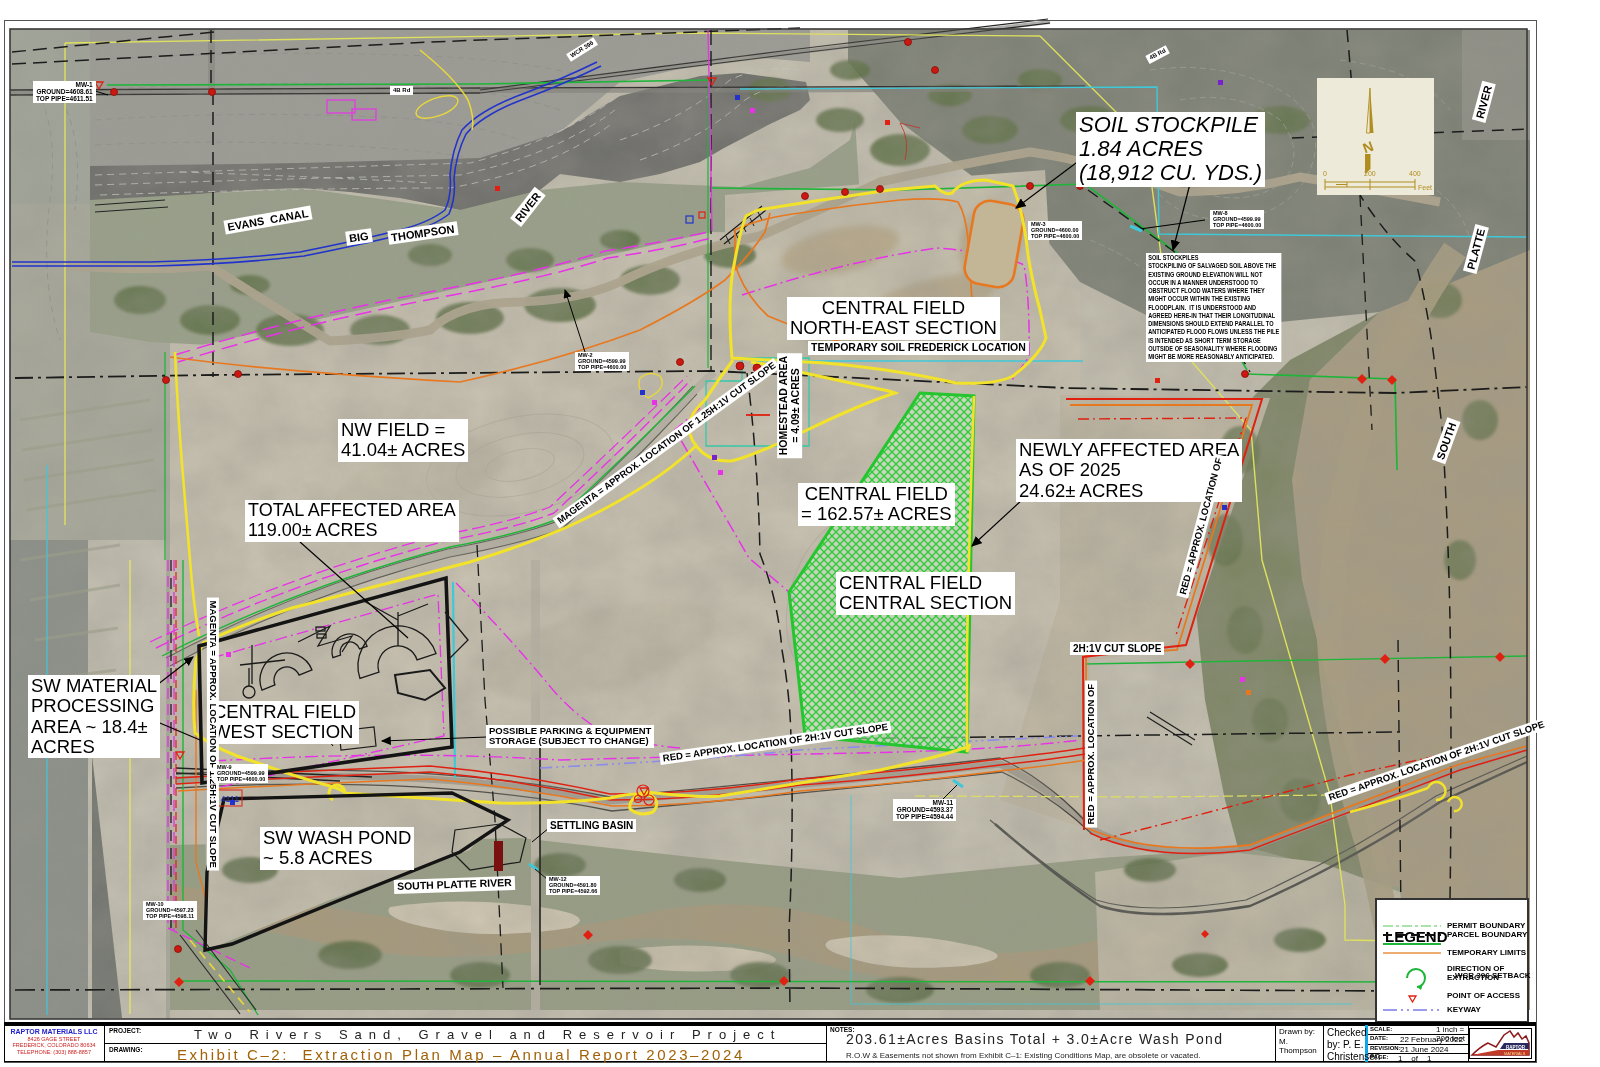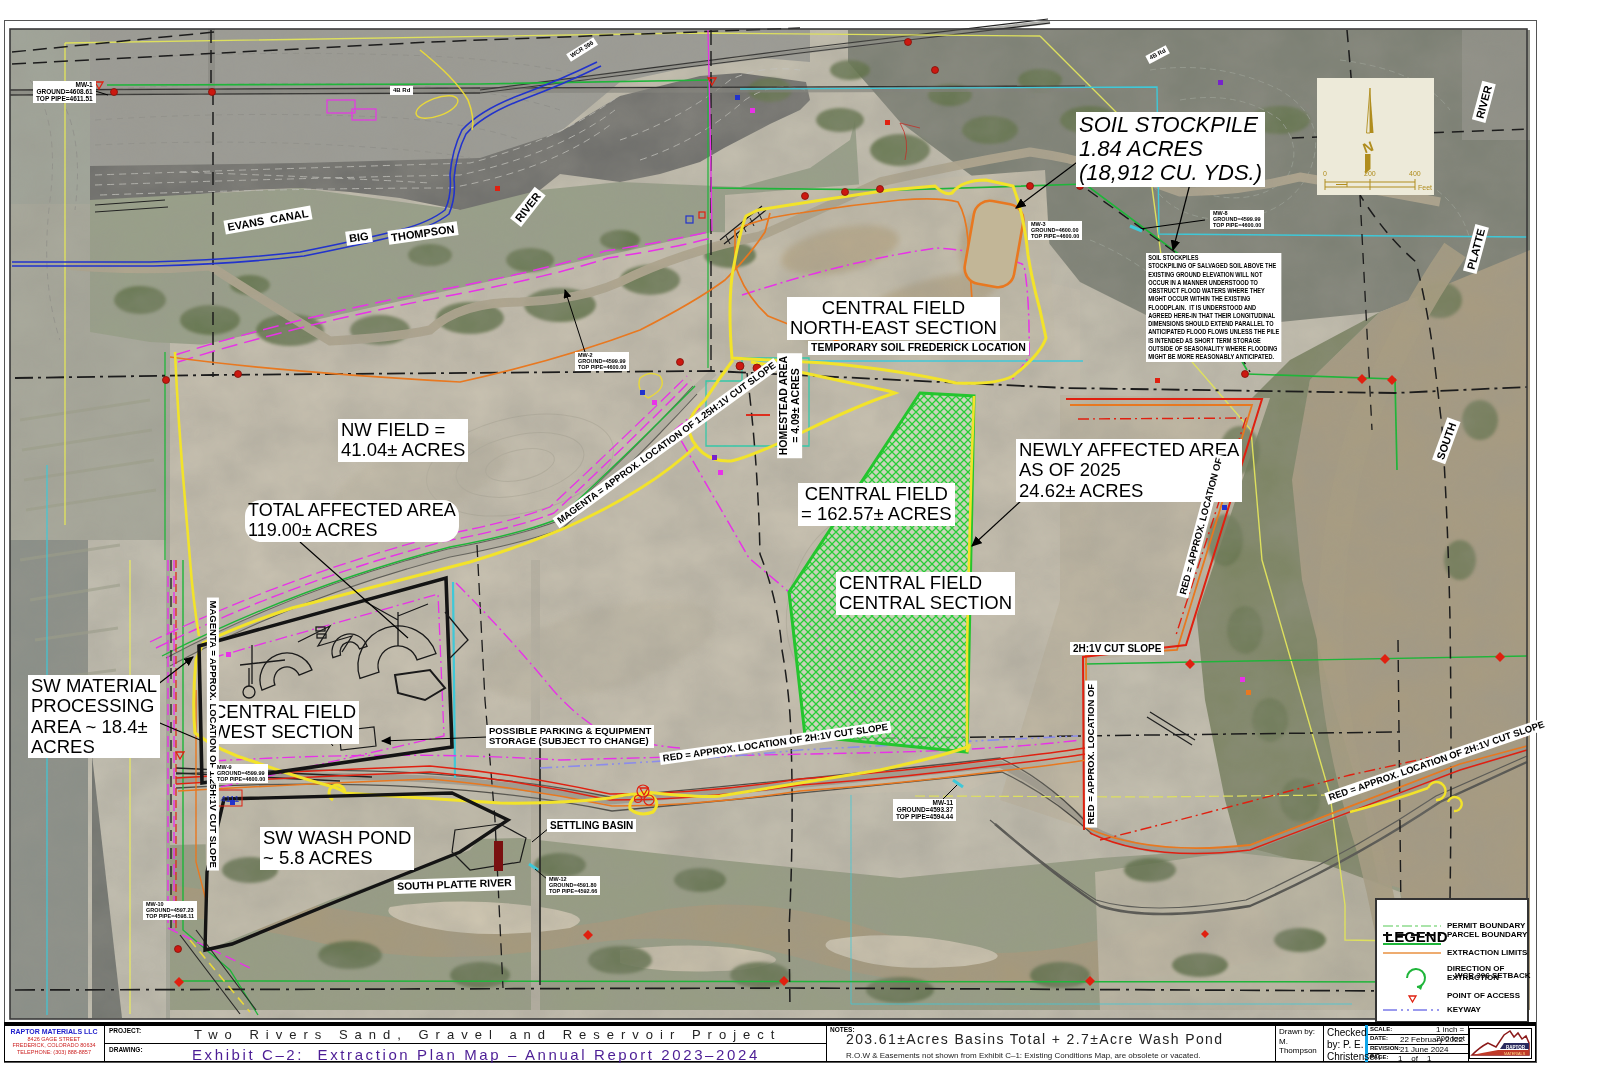--- a/index.html
+++ b/index.html
@@ -527,21 +527,21 @@
 <div style="position:absolute;left:4px;top:20px;width:1531px;height:1041px;border:1.5px solid #555;"></div>
 
 <div class="lbl" style="left:1076px;top:112px;font-size:22px;font-style:italic;">SOIL STOCKPILE<br>1.84 ACRES<br>(18,912 CU. YDS.)</div>
 
 <div class="lbl ctr" style="left:787px;top:297px;font-size:18.5px;">CENTRAL FIELD<br>NORTH-EAST SECTION</div>
 
 <div class="lbl" style="left:808px;top:341px;font-size:10.5px;font-weight:bold;">TEMPORARY SOIL FREDERICK LOCATION</div>
 
 <div class="lbl" style="left:338px;top:419px;font-size:18.5px;">NW FIELD =<br>41.04± ACRES</div>
 
-<div class="lbl" style="left:245px;top:500px;font-size:18px;border-radius:16px;">TOTAL AFFECTED AREA<br>119.00± ACRES</div>
+<div class="lbl" style="left:245px;top:500px;font-size:18px;">TOTAL AFFECTED AREA<br>119.00± ACRES</div>
 
 <div class="lbl" style="left:1016px;top:439px;font-size:18.5px;">NEWLY AFFECTED AREA<br>AS OF 2025<br>24.62± ACRES</div>
 
 <div class="lbl ctr" style="left:798px;top:483px;font-size:18.5px;">CENTRAL FIELD<br>= 162.57± ACRES</div>
 
 <div class="lbl" style="left:836px;top:572px;font-size:18.5px;">CENTRAL FIELD<br>CENTRAL SECTION</div>
 
 <div class="lbl" style="left:28px;top:675px;font-size:18.5px;">SW MATERIAL<br>PROCESSING<br>AREA ~ 18.4±<br>ACRES</div>
 
 <div class="lbl" style="left:210px;top:701px;font-size:18.5px;">CENTRAL FIELD<br>WEST SECTION</div>
@@ -639,21 +639,21 @@
 <path d="M30 78 a9 9 0 1 1 10 9" stroke="#1fb53a" stroke-width="2" fill="none"></path>
 <path d="M40 87 l6 -3 l-2 6 z" fill="#1fb53a"></path>
 
 <path d="M32 96 l7 0 l-3.5 6 z" fill="none" stroke="#e02010" stroke-width="1.3"></path>
 
 <path d="M6 110 L64 110" stroke="#9a9aee" stroke-width="2.2" stroke-dasharray="14 4 2 4 2 4"></path>
 </svg>
 <div style="position:absolute;left:70px;top:21px;font-size:8px;font-weight:bold;white-space:nowrap;">PERMIT BOUNDARY</div>
 <div style="position:absolute;left:70px;top:30px;font-size:8px;font-weight:bold;white-space:nowrap;">PARCEL BOUNDARY</div>
 <div style="position:absolute;left:78px;top:39px;font-size:8px;font-weight:bold;white-space:nowrap;margin-top:32px;">WCR 396 SETBACK</div>
-<div style="position:absolute;left:70px;top:48px;font-size:8px;font-weight:bold;white-space:nowrap;">EXTRACTION LIMITS</div>
+<div style="position:absolute;left:70px;top:48px;font-size:8px;font-weight:bold;white-space:nowrap;">TEMPORARY LIMITS</div>
 <div style="position:absolute;left:70px;top:64px;font-size:8px;font-weight:bold;white-space:nowrap;">DIRECTION OF<br>EXTRACTION</div>
 <div style="position:absolute;left:70px;top:91px;font-size:8px;font-weight:bold;white-space:nowrap;">POINT OF ACCESS</div>
 <div style="position:absolute;left:70px;top:105px;font-size:8px;font-weight:bold;white-space:nowrap;">KEYWAY</div>
 </div>
 
 <div style="position:absolute;left:4px;top:1022px;width:1532px;height:40px;">
 
 <div style="position:absolute;left:0;top:0;width:1532px;height:3px;background:#000;"></div>
 <div style="position:absolute;left:0;top:3px;width:1532px;height:37px;border:1px solid #000;box-sizing:border-box;"></div>
 
@@ -662,26 +662,26 @@
 <div style="font-size:5.5px;color:#cc2222;">8426 GAGE STREET</div>
 <div style="font-size:5.5px;color:#cc2222;">FREDERICK, COLORADO 80634</div>
 <div style="font-size:5.5px;color:#cc2222;">TELEPHONE: (303) 888-8857</div>
 </div>
 
 <div style="position:absolute;left:101px;top:3px;width:722px;height:37px;border-right:1px solid #000;box-sizing:border-box;">
 <div style="position:absolute;left:4px;top:2px;font-size:6.5px;font-weight:bold;">PROJECT:</div>
 <div style="position:absolute;left:89px;top:2px;font-size:13px;letter-spacing:7px;color:#222;">Two Rivers Sand, Gravel and Reservoir Project</div>
 <div style="position:absolute;left:0;top:18px;width:722px;border-top:1px solid #000;"></div>
 <div style="position:absolute;left:4px;top:21px;font-size:6.5px;font-weight:bold;">DRAWING:</div>
-<div style="position:absolute;left:87px;top:21px;font-size:15px;letter-spacing:2.6px;color:#4c1d95;">Exhibit C–2:&nbsp; Extraction Plan Map – Annual Report 2023–2024</div>
+<div style="position:absolute;left:72px;top:21px;font-size:15px;letter-spacing:2.6px;color:#a16207;">Exhibit C–2:&nbsp; Extraction Plan Map – Annual Report 2023–2024</div>
 </div>
 
 <div style="position:absolute;left:823px;top:3px;width:449px;height:37px;border-right:1px solid #000;box-sizing:border-box;">
 <div style="position:absolute;left:3px;top:1px;font-size:6.5px;font-weight:bold;">NOTES:</div>
-<div style="position:absolute;left:19px;top:6px;font-size:14px;letter-spacing:1.4px;color:#222;">203.61±Acres Basins Total + 2.7±Acre Wash Pond</div>
+<div style="position:absolute;left:19px;top:6px;font-size:14px;letter-spacing:1.4px;color:#222;">203.61±Acres Basins Total + 3.0±Acre Wash Pond</div>
 <div style="position:absolute;left:19px;top:26px;font-size:8px;color:#222;">R.O.W &amp; Easements not shown from Exhibit C–1: Existing Conditions Map, are obsolete or vacated.</div>
 </div>
 
 <div style="position:absolute;left:1272px;top:3px;width:48px;height:37px;border-right:1px solid #000;box-sizing:border-box;font-size:8px;line-height:1.2;padding:2px 0 0 3px;">Drawn by:<br>M. Thompson</div>
 
 <div style="position:absolute;left:1320px;top:3px;width:44px;height:37px;border-right:3px solid #0ea5e9;box-sizing:border-box;font-size:10px;line-height:1.2;padding:2px 0 0 3px;">Checked<br>by: P. E.<br>Christensen</div>
 
 <div style="position:absolute;left:1364px;top:3px;width:101px;height:37px;border-right:1px solid #000;box-sizing:border-box;">
 <div style="position:absolute;left:2px;top:1px;font-size:6px;font-weight:bold;">SCALE:</div>
 <div style="position:absolute;left:32px;top:0px;font-size:8px;margin-left:36px;">1 inch = 200 feet</div>

